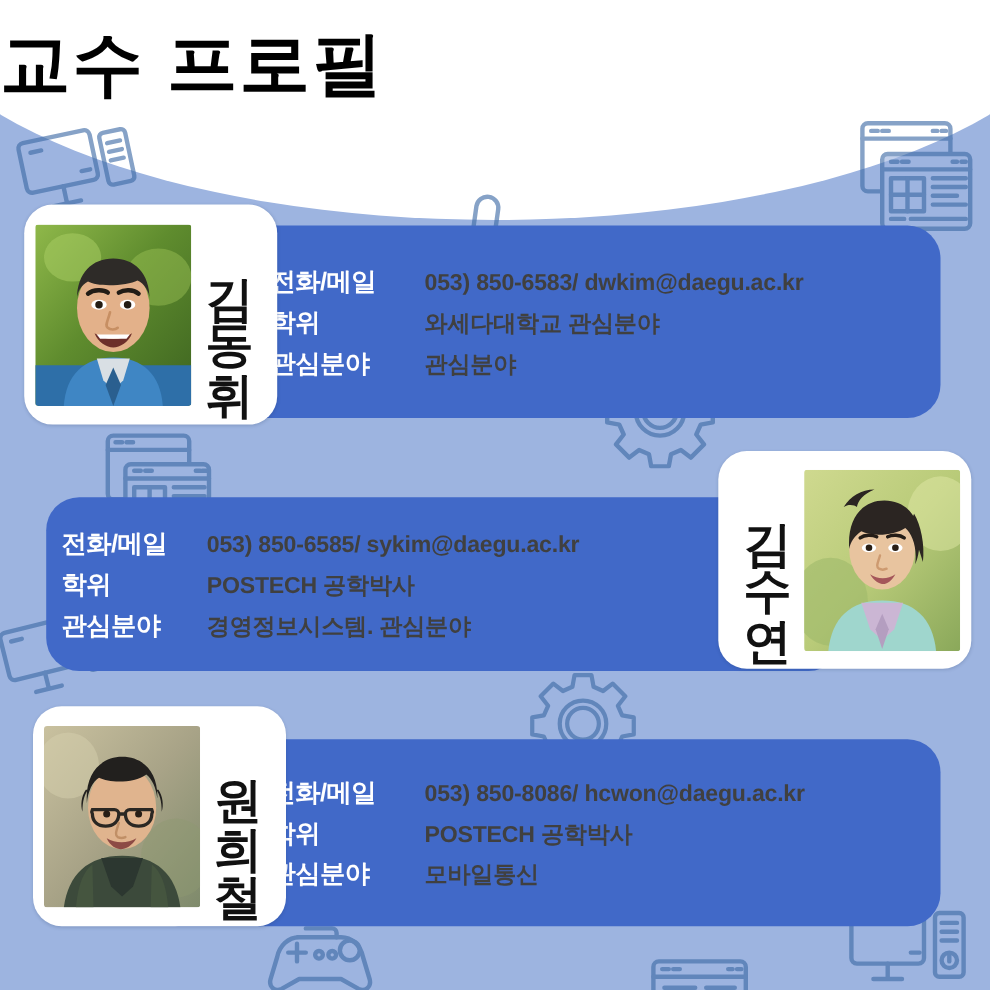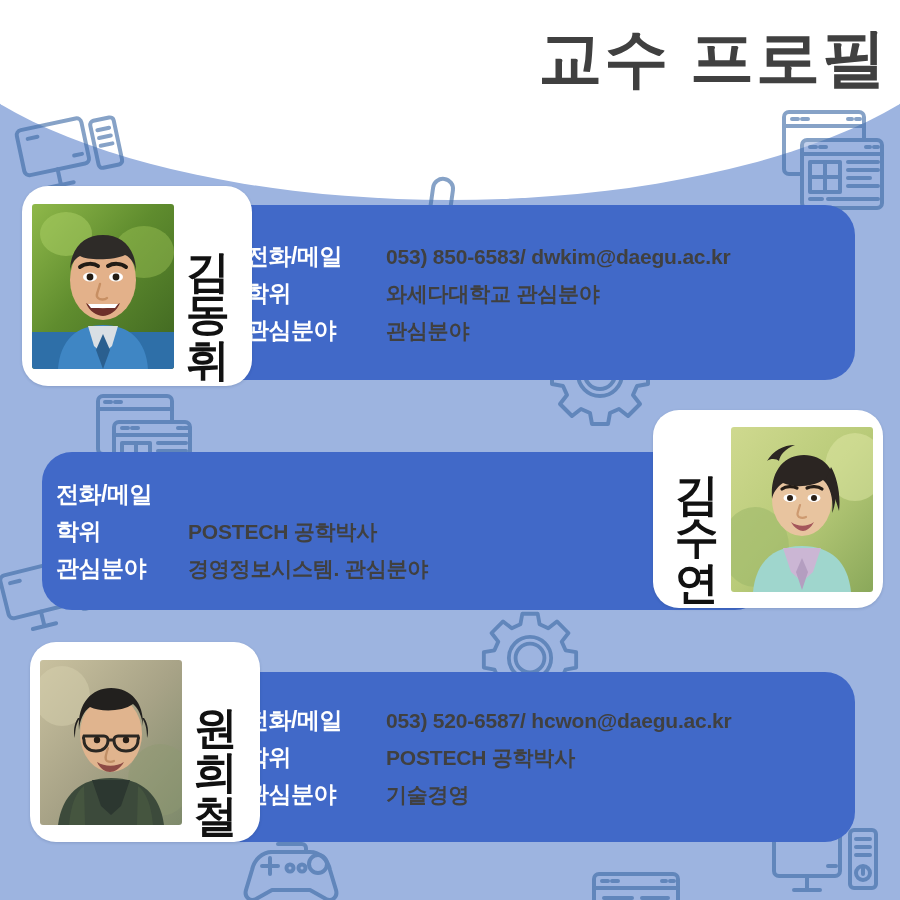--- a/index.html
+++ b/index.html
@@ -31,26 +31,26 @@
     height: 430px;
     background: #ffffff;
     border-radius: 50% / 50%;
     z-index: 1;
   }
   .poster-title {
     position: absolute;
     left: 0;
     top: 22px;
     width: 888px;
-    text-align: right;
+    text-align: left;
     z-index: 3;
     font-size: 64px;
     font-weight: 700;
     letter-spacing: 2px;
-    color: #404040;
+    color: #000000;
     line-height: 1.15;
     white-space: nowrap;
   }
 
   
   .deco {
     position: absolute;
     z-index: 2;
     color: #3d6aa5;
     opacity: .62;
@@ -312,20 +312,21 @@
         <path d="M56 100h30l-3 4H59z" fill="#ffffff"></path>
       </svg>
     </div>
     <div class="vname">김동휘</div>
   </div>
 
   <div class="card card-2"></div>
   <div class="rows rows-2">
     <div class="row">
       <span class="row-label">전화/메일</span>
+      <span class="row-value">053) 850-6585/ sykim@daegu.ac.kr</span>
     </div>
     <div class="row">
       <span class="row-label">학위</span>
       <span class="row-value">POSTECH 공학박사</span>
     </div>
     <div class="row">
       <span class="row-label">관심분야</span>
       <span class="row-value">경영정보시스템. 관심분야</span>
     </div>
   </div>
@@ -358,29 +359,29 @@
         <path d="M60 95c7 5 16 5 23 0-3 6-8 9-11 9s-9-3-12-9z" fill="#a4565a"></path>
       </svg>
     </div>
     <div class="vname">김수연</div>
   </div>
 
   <div class="card card-3"></div>
   <div class="rows rows-3">
     <div class="row">
       <span class="row-label">전화/메일</span>
-      <span class="row-value">053) 520-6587/ hcwon@daegu.ac.kr</span>
+      <span class="row-value">053) 850-8086/ hcwon@daegu.ac.kr</span>
     </div>
     <div class="row">
       <span class="row-label">학위</span>
       <span class="row-value">POSTECH 공학박사</span>
     </div>
     <div class="row">
       <span class="row-label">관심분야</span>
-      <span class="row-value">기술경영</span>
+      <span class="row-value">모바일통신</span>
     </div>
   </div>
   <div class="photo-tile photo-tile-3">
     <div class="photo">
       <svg viewBox="0 0 142 165" preserveAspectRatio="xMidYMid slice" aria-hidden="true">
         <defs>
           <linearGradient id="bg3" x1="0" y1="0" x2="1" y2="1">
             <stop offset="0%" stop-color="#c9c19f"></stop>
             <stop offset="50%" stop-color="#a8a387"></stop>
             <stop offset="100%" stop-color="#7e8a6b"></stop>

